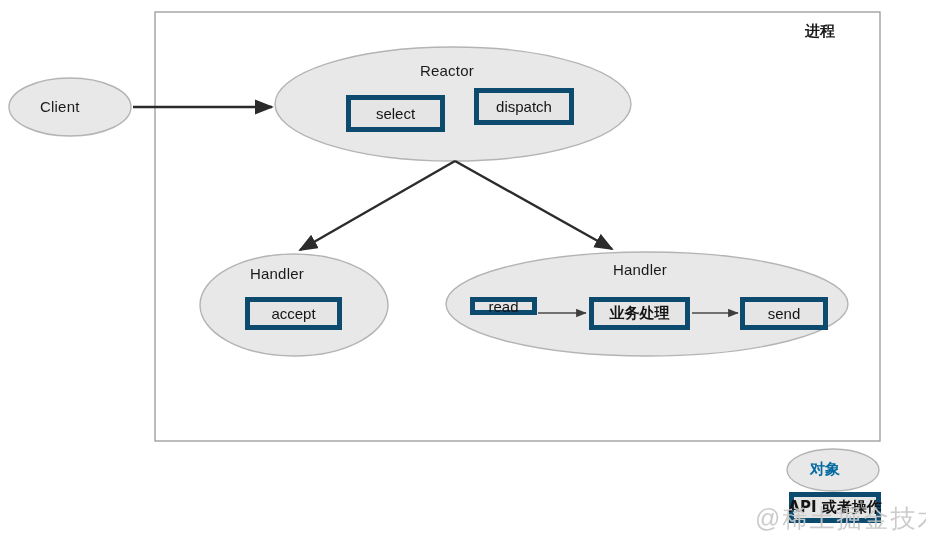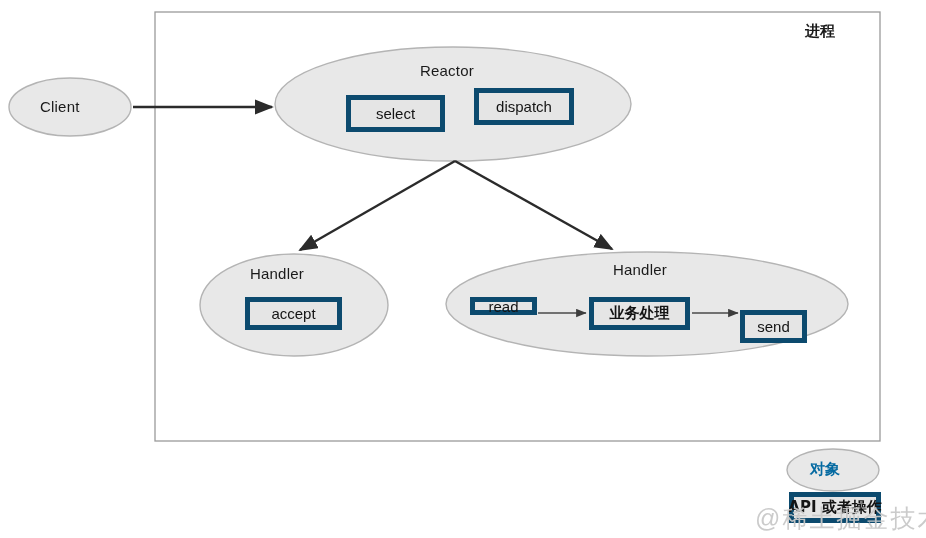--- a/index.html
+++ b/index.html
@@ -130,20 +130,20 @@
   <div class="node-label" style="left:420px; top:62px;">Reactor</div>
   <div class="api-box" style="left:346px; top:95px; width:99px; height:37px;">select</div>
   <div class="api-box" style="left:474px; top:88px; width:100px; height:37px;">dispatch</div>
 
   <div class="node-label" style="left:250px; top:265px;">Handler</div>
   <div class="api-box" style="left:245px; top:297px; width:97px; height:33px;">accept</div>
 
   <div class="node-label" style="left:613px; top:261px;">Handler</div>
   <div class="api-box" style="left:470px; top:297px; width:67px; height:18px;">read</div>
   <div class="api-box cjk" style="left:589px; top:297px; width:101px; height:33px;">业务处理</div>
-  <div class="api-box" style="left:740px; top:310px; width:67px; height:33px;">send</div>
+  <div class="api-box" style="left:740px; top:297px; width:88px; height:33px;">send</div>
 
   <div class="legend-ellipse-label cjk" style="left:810px; top:460px;">对象</div>
   <div class="api-box cjk" style="left:789px; top:492px; width:92px; height:31px;">API 或者操作</div>
 
   <div class="watermark" style="left:755px; top:502px;">@稀土掘金技术社区</div>
 
 </div>
 
 </body></html>

